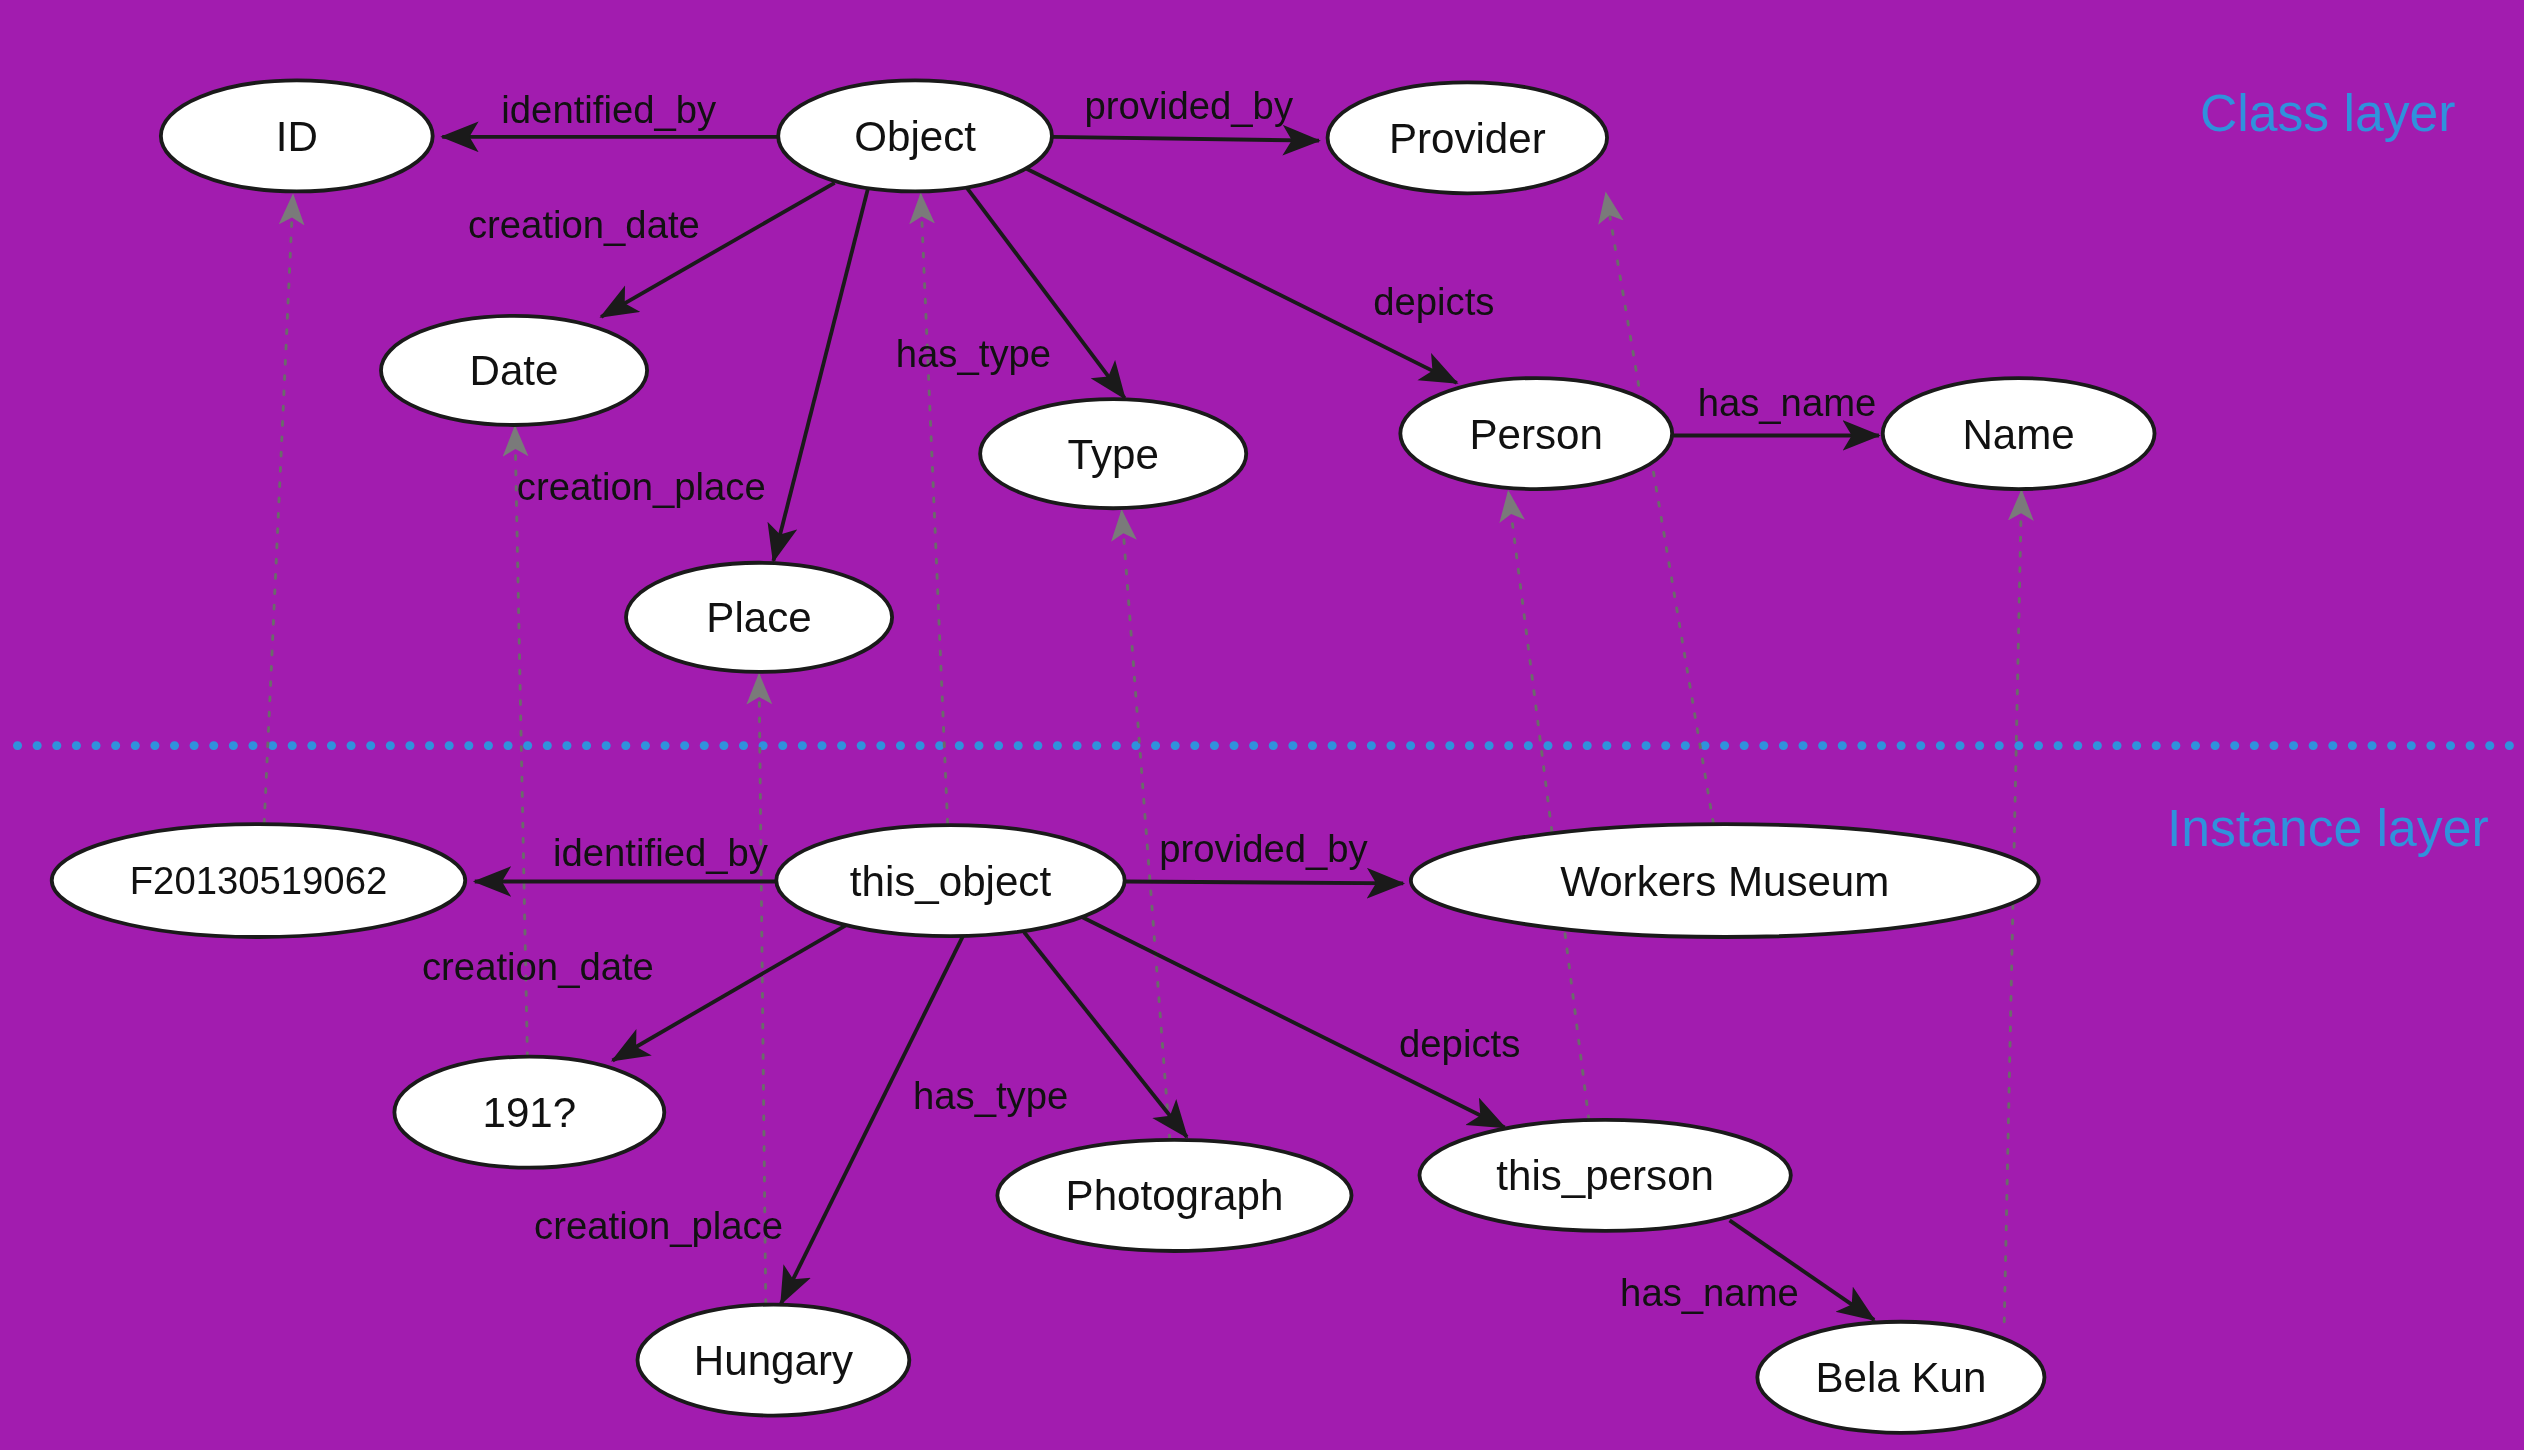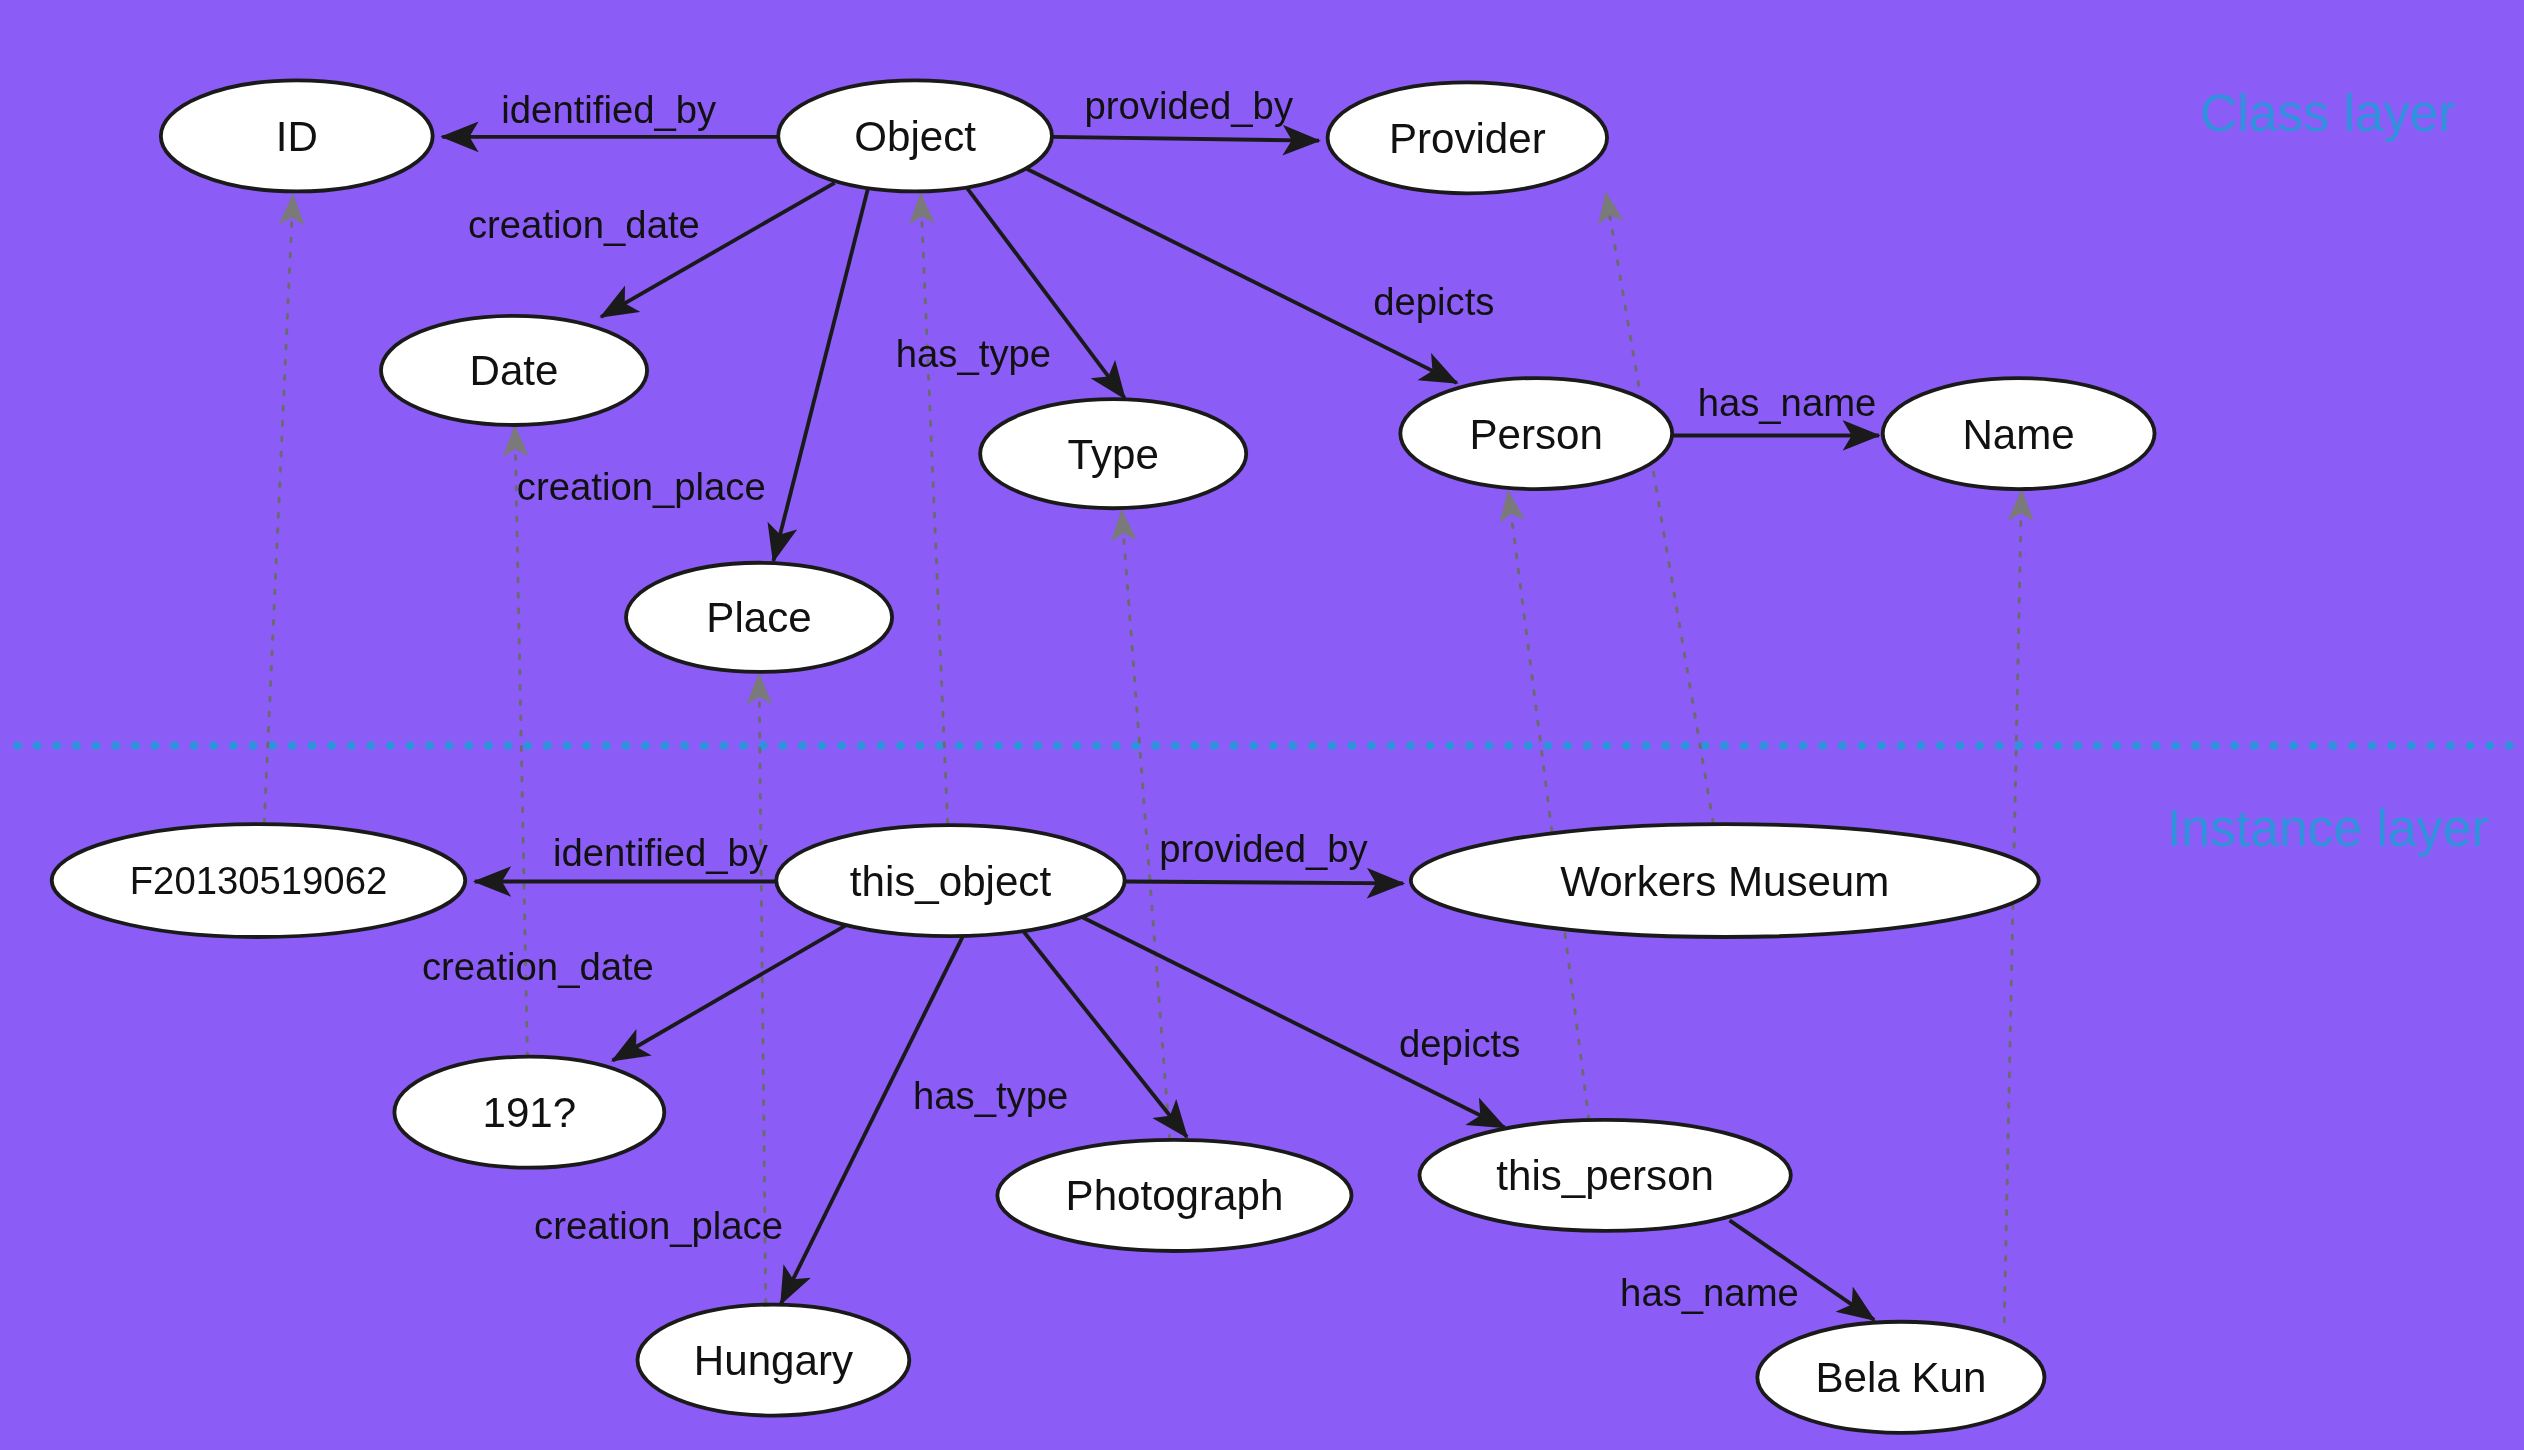--- a/index.html
+++ b/index.html
@@ -8,21 +8,21 @@
     padding: 0;
     background: #ffffff;
   }
   body {
     font-family: "Liberation Sans", sans-serif;
   }
   #diagram-root {
     position: relative;
     width: 2525px;
     height: 1451px;
-    background: #8b5cf6;
+    background: #a21caf;
     overflow: hidden;
   }
   svg#graph {
     display: block;
     width: 2525px;
     height: 1451px;
   }
   .node-ellipse {
     fill: #ffffff;
     stroke: #1a1a1a;

